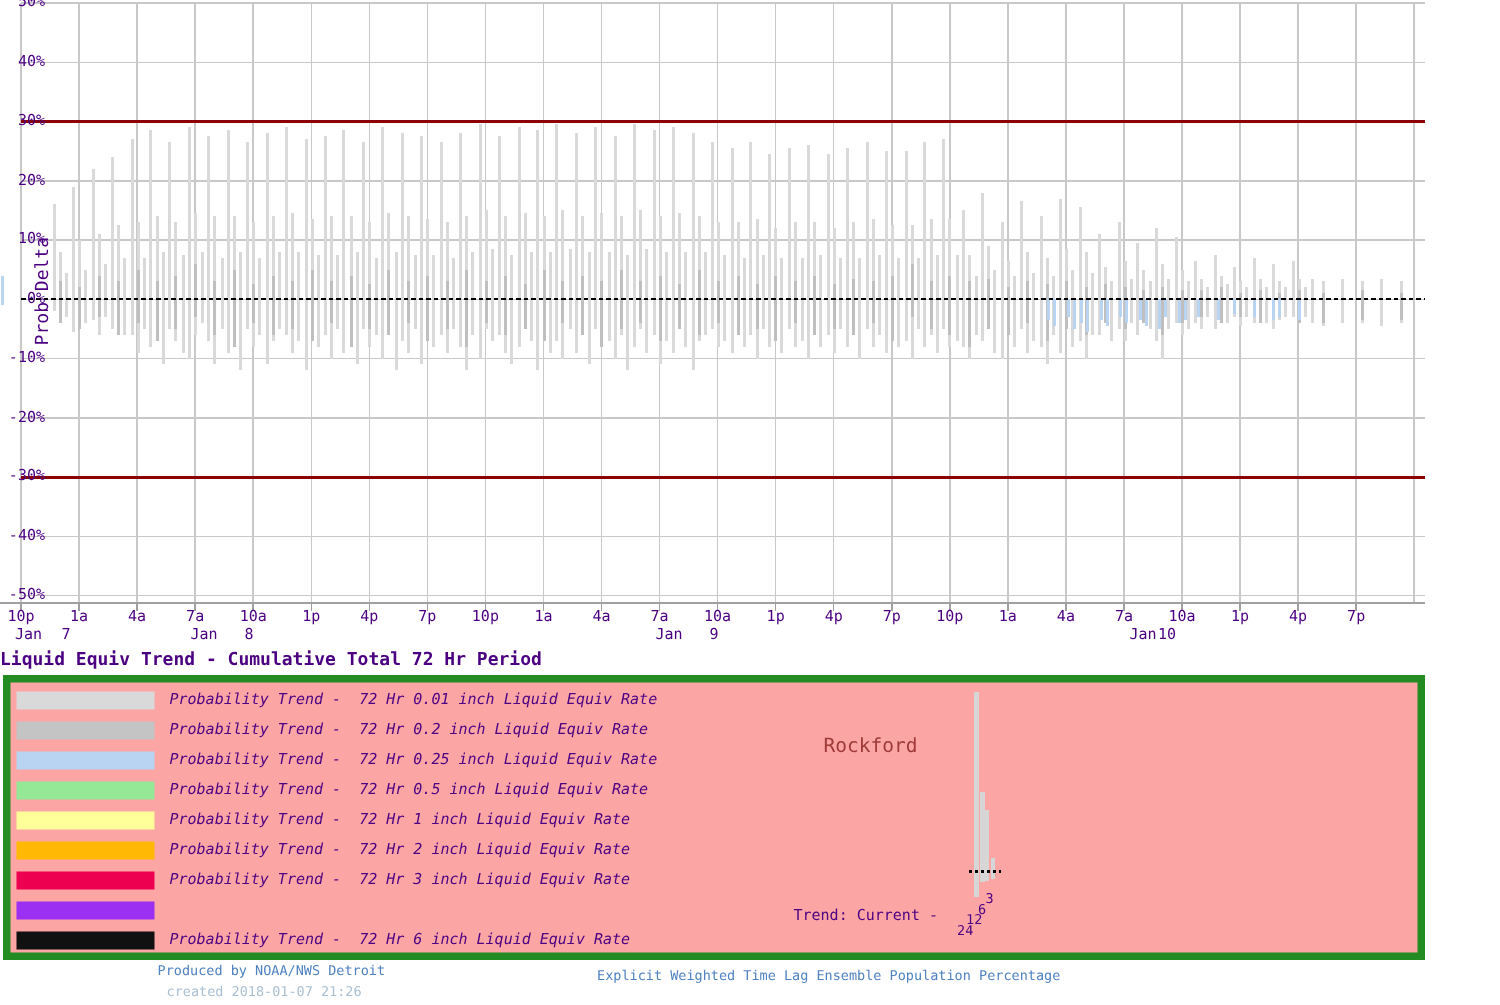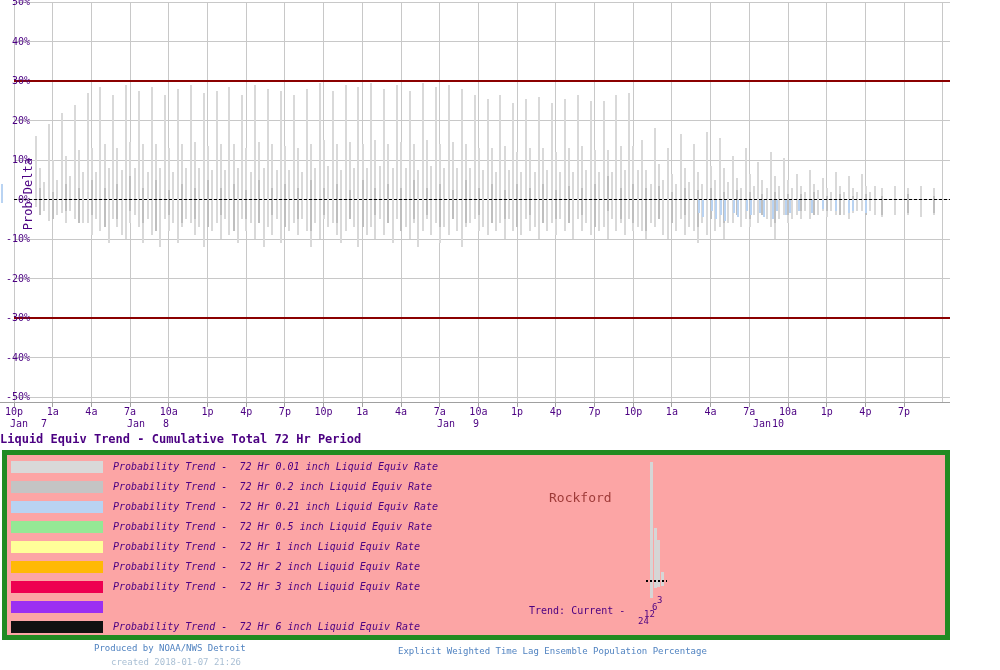--- a/index.html
+++ b/index.html
@@ -20,35 +20,35 @@
   }
   #legend-box{
     position:absolute;left:2px;top:450px;width:938px;height:180px;
     background:#fca5a5;border:5px solid #228b22;font-style:italic;
   }
   .lrow-swatch{position:absolute;left:4px;width:92px;height:12px;}
   .lrow-label{position:absolute;left:106px;font-size:10px;color:#4b0082;line-height:13px;white-space:pre;}
   #station-name{position:absolute;left:549px;top:490px;font-size:13px;color:#9e3a38;white-space:pre;}
   #trend-label{position:absolute;left:529px;top:605px;font-size:10px;color:#4b0082;white-space:pre;}
   .minilab{position:absolute;font-size:9px;color:#4b0082;line-height:9px;}
-  #footer-produced{position:absolute;left:94px;top:643px;font-size:9px;color:#4f82c0;white-space:pre;}
+  #footer-produced{position:absolute;left:105px;top:643px;font-size:9px;color:#4f82c0;white-space:pre;}
   #footer-created{position:absolute;left:95px;top:657px;font-size:9px;color:#a9bfd4;white-space:pre;margin-left:16px;}
   #footer-right{position:absolute;left:398px;top:646px;font-size:9px;color:#4f82c0;white-space:pre;}
   svg{position:absolute;left:0;top:0;pointer-events:none;}
 </style>
 </head>
 <body>
 
 <div id="legend-box">
     <div class="lrow-swatch" style="top: 6px; background: rgb(217, 217, 217);"></div>
     <span class="lrow-label" style="top: 5px;">Probability Trend -  72 Hr 0.01 inch Liquid Equiv Rate</span>
     <div class="lrow-swatch" style="top: 26px; background: rgb(196, 196, 196);"></div>
     <span class="lrow-label" style="top: 25px;">Probability Trend -  72 Hr 0.2 inch Liquid Equiv Rate</span>
     <div class="lrow-swatch" style="top: 46px; background: rgb(185, 211, 242);"></div>
-    <span class="lrow-label" style="top: 45px;">Probability Trend -  72 Hr 0.21 inch Liquid Equiv Rate</span>
+    <span class="lrow-label" style="top: 45px;">Probability Trend -  72 Hr 0.25 inch Liquid Equiv Rate</span>
     <div class="lrow-swatch" style="top: 66px; background: rgb(149, 232, 149);"></div>
     <span class="lrow-label" style="top: 65px;">Probability Trend -  72 Hr 0.5 inch Liquid Equiv Rate</span>
     <div class="lrow-swatch" style="top: 86px; background: rgb(255, 255, 153);"></div>
     <span class="lrow-label" style="top: 85px;">Probability Trend -  72 Hr 1 inch Liquid Equiv Rate</span>
     <div class="lrow-swatch" style="top: 106px; background: rgb(255, 185, 5);"></div>
     <span class="lrow-label" style="top: 105px;">Probability Trend -  72 Hr 2 inch Liquid Equiv Rate</span>
     <div class="lrow-swatch" style="top: 126px; background: rgb(238, 0, 81);"></div>
     <span class="lrow-label" style="top: 125px;">Probability Trend -  72 Hr 3 inch Liquid Equiv Rate</span>
     <div class="lrow-swatch" style="top: 146px; background: rgb(155, 47, 242);"></div>
     <div class="lrow-swatch" style="top: 166px; background: rgb(17, 17, 17);"></div>

